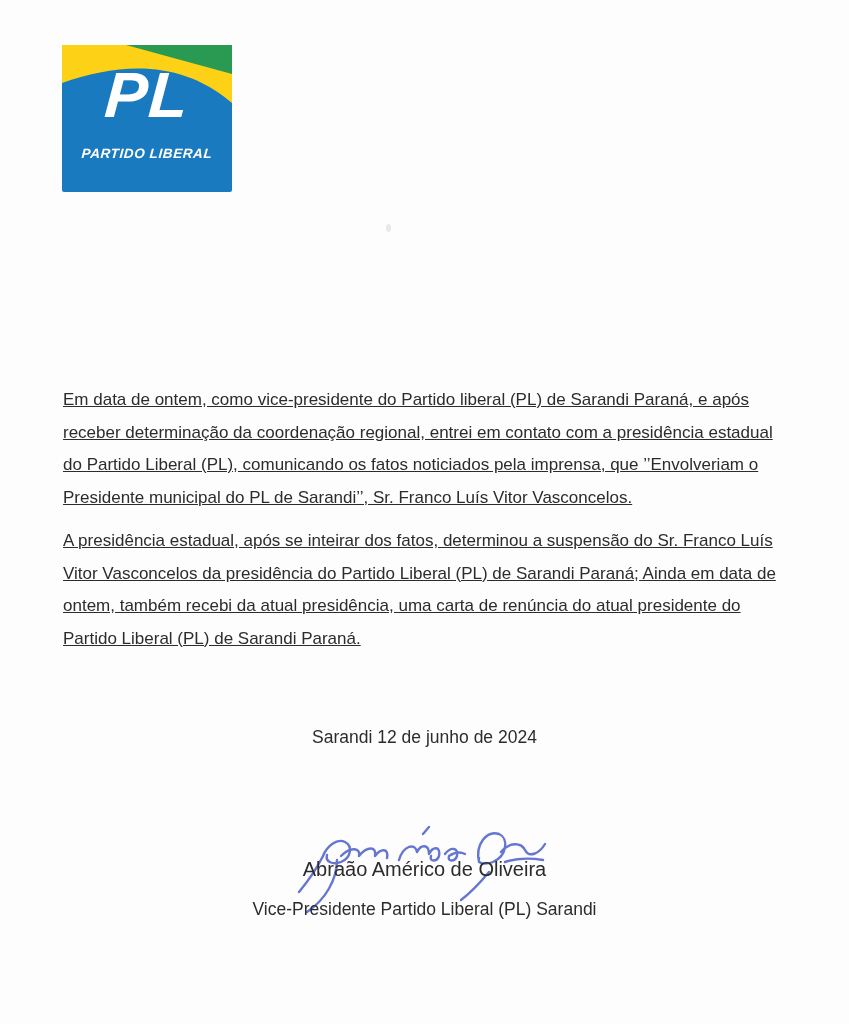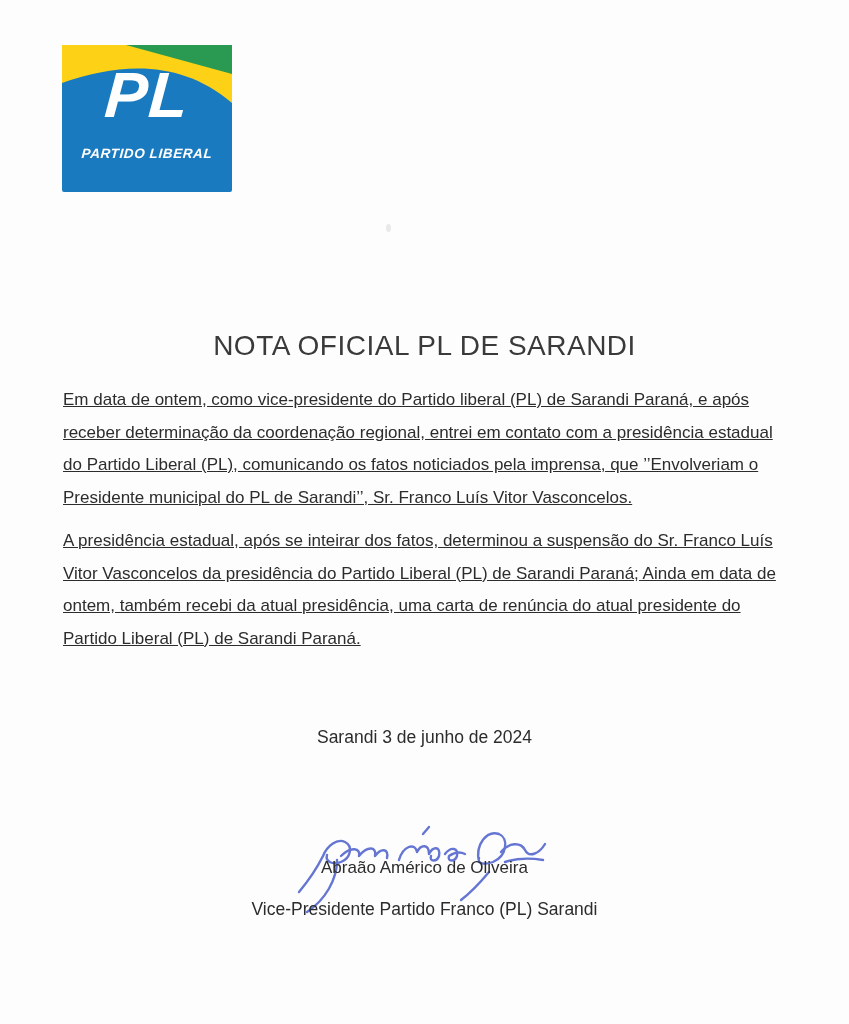--- a/index.html
+++ b/index.html
@@ -68,21 +68,21 @@
 
   
   .signature-svg {
     left: 293px; top: 818px;
     width: 256px; height: 98px;
     pointer-events: none;
   }
   .signer-name {
     left: 0; right: 0; top: 858px;
     text-align: center;
-    font-size: 17px;
+    font-size: 20px;
     color: #2c2c2c;
   }
   .signer-role {
     left: 0; right: 0; top: 899px;
     text-align: center;
     font-size: 17.5px;
     color: #2c2c2c;
   }
 
   
@@ -103,34 +103,33 @@
       <rect x="0" y="0" width="170" height="147" rx="2" fill="#1a7abf"></rect>
       <path d="M0,0 H170 V58 C118,14 58,18 0,38 Z" fill="#fcd116"></path>
       <path d="M64,0 L170,0 L170,29 Z" fill="#2a9a52"></path>
     </svg>
     <div class="logo-acronym">PL</div>
     <div class="logo-partyname">PARTIDO LIBERAL</div>
   </div>
 
   <div class="abs artifact"></div>
 
-  <div class="abs doc-title">NOTA OFICIAL PL DE SARANDI</div>
 
   <div class="abs body-text">
     <p class="para">Em data de ontem, como vice-presidente do Partido liberal (PL) de Sarandi Paraná, e após
 receber determinação da coordenação regional, entrei em contato com a presidência estadual
 do Partido Liberal (PL), comunicando os fatos noticiados pela imprensa, que ’’Envolveriam o
 Presidente municipal do PL de Sarandi’’, Sr. Franco Luís Vitor Vasconcelos.</p>
     <p class="para">A presidência estadual, após se inteirar dos fatos, determinou a suspensão do Sr. Franco Luís
 Vitor Vasconcelos da presidência do Partido Liberal (PL) de Sarandi Paraná; Ainda em data de
 ontem, também recebi da atual presidência, uma carta de renúncia do atual presidente do
 Partido Liberal (PL) de Sarandi Paraná.</p>
   </div>
 
-  <div class="abs date-line">Sarandi 3 de junho de 2024</div>
+  <div class="abs date-line">Sarandi 12 de junho de 2024</div>
 
   <svg class="abs signature-svg" viewBox="0 0 256 98">
     <g fill="none" stroke-width="2.4" stroke-linecap="round" stroke-linejoin="round" opacity="0.88" stroke="#5163cd">
 
       <path d="M6,74 C16,62 24,50 30,38 C34,28 44,20 52,24 C60,28 58,40 48,44 C40,47 32,44 34,37"></path>
       <path d="M48,38 C58,28 68,30 66,38 C74,28 84,28 82,38 C88,30 96,30 94,40"></path>
 
       <path d="M44,42 C44,62 32,82 14,94"></path>
 
       <path d="M106,42 C110,28 122,24 124,34 C128,26 136,26 136,36 C140,28 148,28 146,38 C144,44 136,44 138,38"></path>
@@ -139,15 +138,15 @@
 
       <path d="M186,44 C182,26 194,12 206,16 C216,20 214,38 200,44 C192,47 184,46 186,40"></path>
       <path d="M196,54 C186,66 176,76 168,82"></path>
 
       <path d="M208,34 C216,24 228,24 232,32 C236,40 246,36 252,26"></path>
       <path d="M212,44 C224,40 238,40 250,42"></path>
     </g>
   </svg>
 
   <div class="abs signer-name">Abraão Américo de Oliveira</div>
-  <div class="abs signer-role">Vice-Presidente Partido Franco (PL) Sarandi</div>
+  <div class="abs signer-role">Vice-Presidente Partido Liberal (PL) Sarandi</div>
 
 </div>
 
 </body></html>

